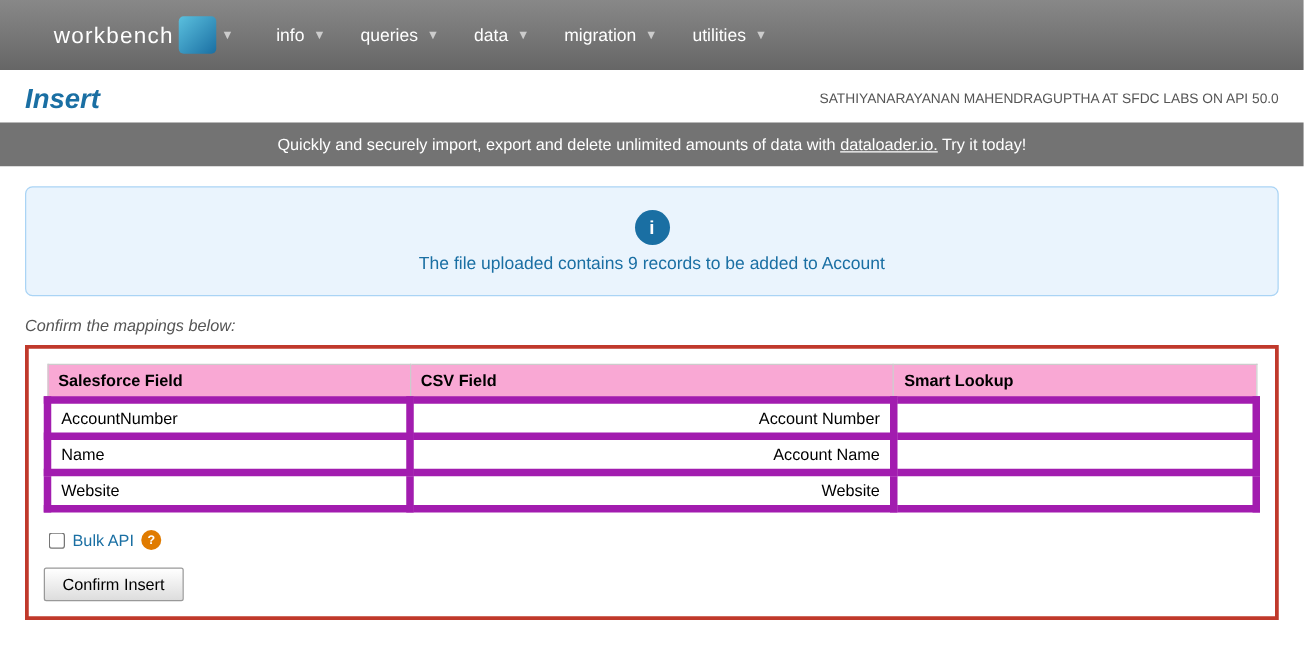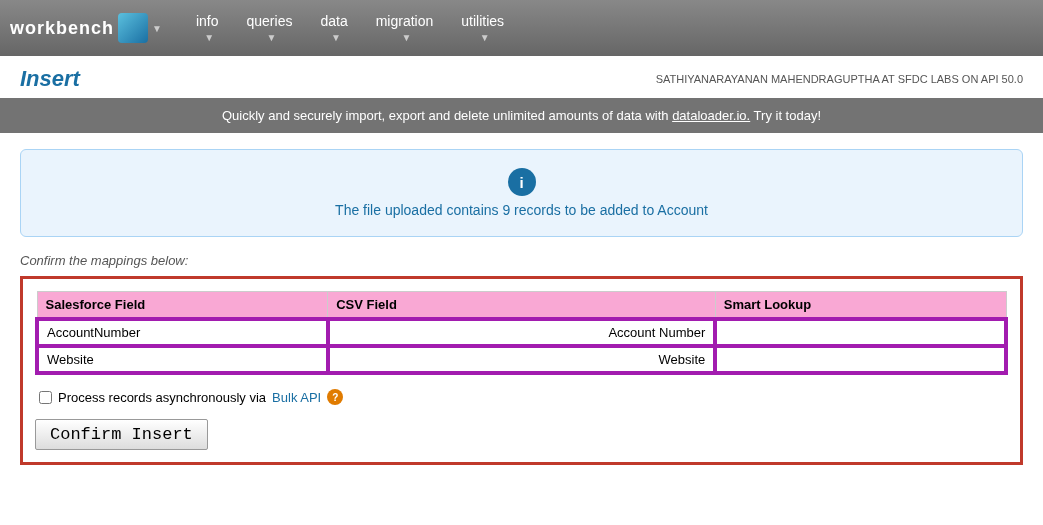--- a/index.html
+++ b/index.html
@@ -14,22 +14,23 @@
       padding: 0 10px;
     }
     .navbar-brand {
       display: flex;
       align-items: center;
       margin-right: 20px;
     }
     .navbar-brand .logo-text {
       color: #fff;
       font-size: 18px;
-      font-weight: bold;
+      font-weight: normal;
       letter-spacing: 1px;
+      margin-left: 33px;
     }
     .logo-cube {
       width: 30px;
       height: 30px;
       background: linear-gradient(135deg, #5bc0de, #1a6fa3);
       border-radius: 4px;
       margin-left: 4px;
       display: inline-block;
       position: relative;
     }
@@ -39,21 +40,20 @@
       font-size: 10px;
     }
     .nav-item {
       color: #fff;
       font-size: 14px;
       margin: 0 14px;
       cursor: pointer;
       display: flex;
       align-items: center;
       gap: 3px;
-      flex-direction: column;
     }
 
     
     .page-header {
       display: flex;
       justify-content: space-between;
       align-items: center;
       padding: 10px 20px 6px 20px;
     }
     .page-title {
@@ -130,21 +130,21 @@
     }
     .mapping-table th {
       background: #f9a8d4;
       border: 1px solid #ccc;
       padding: 5px 8px;
       text-align: left;
       font-weight: bold;
       font-size: 13px;
     }
     .mapping-table td {
-      border: 4px solid #a21caf;
+      border: 6px solid #a21caf;
       padding: 4px 8px;
       font-size: 13px;
     }
     .mapping-table td:first-child { width: 30%; }
     .mapping-table td:nth-child(2) { width: 40%; text-align: right; }
     .mapping-table td:nth-child(3) { width: 30%; }
 
     
     .checkbox-row {
       display: flex;
@@ -170,24 +170,23 @@
       font-weight: bold;
       cursor: pointer;
       vertical-align: middle;
     }
 
     
     .confirm-btn {
       background: linear-gradient(to bottom, #fff, #ddd);
       border: 1px solid #999;
       padding: 5px 14px;
-      font-size: 17px;
+      font-size: 13px;
       cursor: pointer;
       border-radius: 2px;
-      font-family: Liberation Mono, monospace;
     }
   </style>
 </head>
 <body>
 
 <nav class="navbar">
   <div class="navbar-brand">
     <span class="logo-text">workbench</span>
     <span class="logo-cube"></span>
     <span class="navbar-dropdown-arrow">▼</span>
@@ -240,30 +239,34 @@
         <th>Smart Lookup</th>
       </tr>
     </thead>
     <tbody>
       <tr>
         <td>AccountNumber</td>
         <td>Account Number</td>
         <td></td>
       </tr>
       <tr>
+        <td>Name</td>
+        <td>Account Name</td>
+        <td></td>
+      </tr>
+      <tr>
         <td>Website</td>
         <td>Website</td>
         <td></td>
       </tr>
     </tbody>
   </table>
 
   
   <div class="checkbox-row">
     <input type="checkbox" style="">
-    <span>Process records asynchronously via </span>
     <a href="#" class="bulk-api-link">Bulk API</a>
     <span class="help-icon">?</span>
   </div>
 
   
   <button class="confirm-btn">Confirm Insert</button>
 </div>
 
 </body></html>

